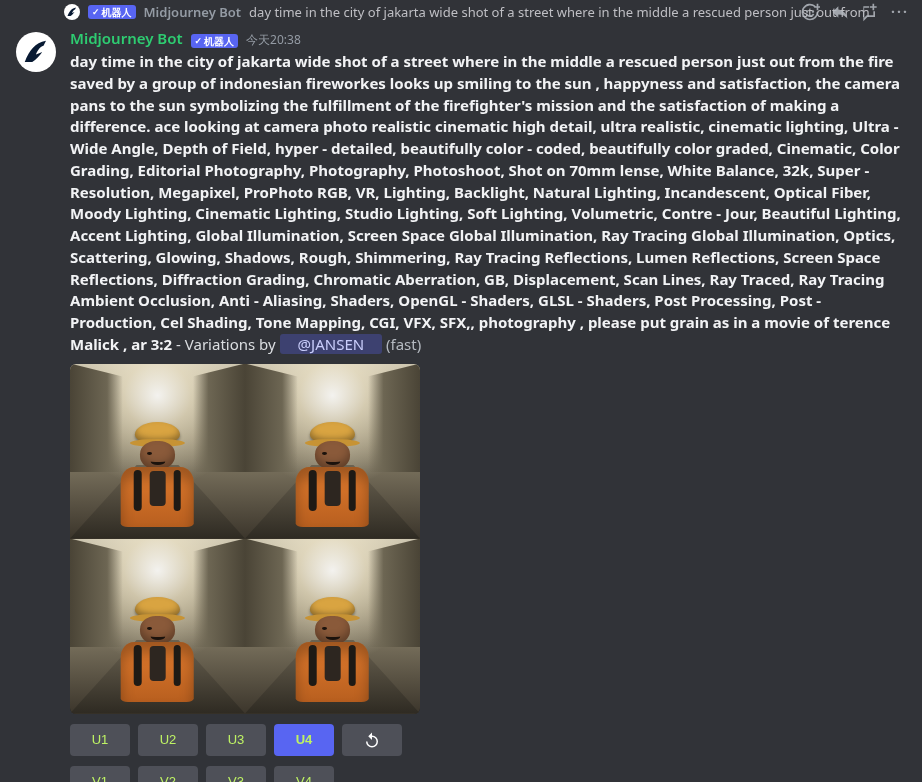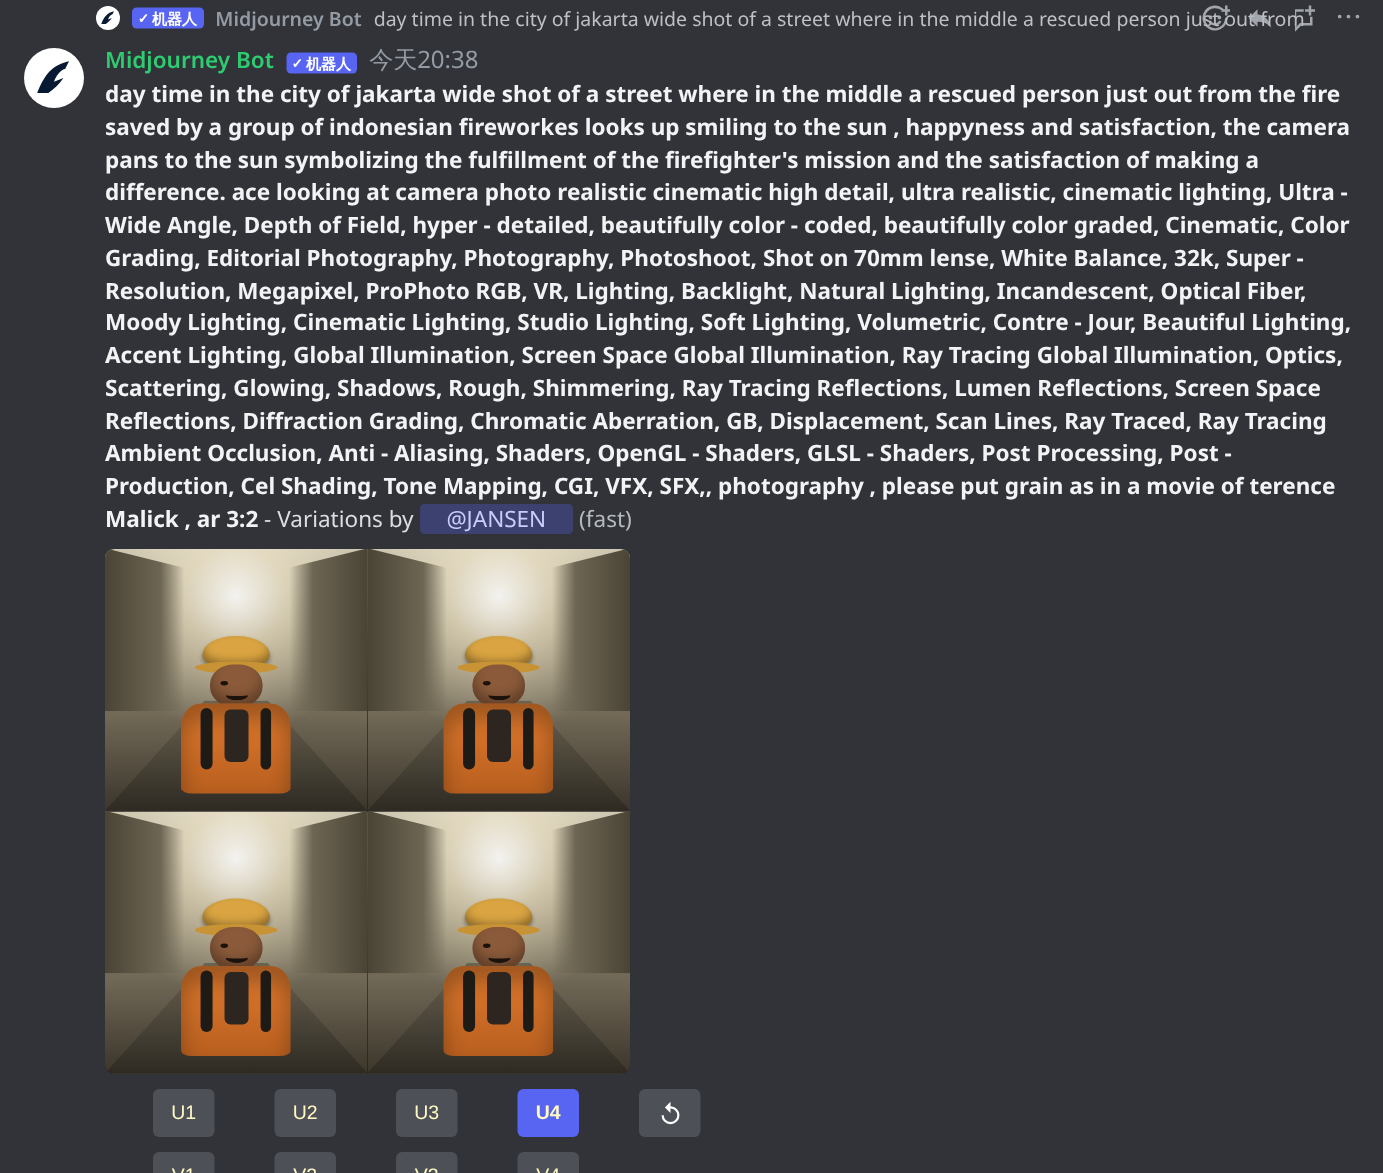--- a/index.html
+++ b/index.html
@@ -28,21 +28,21 @@
   .prev-msg .snippet{color:#bfbfc4;overflow:hidden;text-overflow:ellipsis;}
   .top-icons{position:absolute;top:2px;right:12px;display:flex;gap:10px;color:#b5bac1;z-index:5;}
   .top-icons .ico{width:20px;height:20px;display:flex;align-items:center;justify-content:center;cursor:pointer;opacity:.85;}
   
   .msg{display:flex;padding:4px 16px 0 16px;position:relative;}
   .avatar{width:40px;height:40px;border-radius:50%;background:#fff;flex:0 0 auto;margin-right:14px;margin-top:4px;display:flex;align-items:center;justify-content:center;overflow:hidden;}
   .avatar svg{width:30px;height:30px;}
   .body{flex:1;min-width:0;}
   .header{display:flex;align-items:baseline;gap:8px;flex-wrap:wrap;}
   .username{font-weight:600;color:var(--green);font-size:15px;cursor:pointer;}
-  .timestamp{color:var(--muted);font-size:16px;text-align:center;}
+  .timestamp{color:var(--muted);font-size:12px;text-align:center;}
   .content{margin-top:2px;font-size:15px;line-height:1.45;}
   .content .prompt{color:#f2f3f5;font-weight:700;}
   .content .meta{color:#dbdee1;font-weight:400;}
   .content .mention{color:var(--mention);background:rgba(88,101,242,.3);padding:0 18px;border-radius:3px;cursor:pointer;}
   .content .mode{color:#b5bac1;margin-top:24px;}
   
   .grid{margin-top:8px;width:350px;height:350px;border-radius:6px;overflow:hidden;display:grid;grid-template-columns:1fr 1fr;grid-template-rows:1fr 1fr;gap:0;cursor:pointer;}
   .cell{position:relative;background:#1a1b1e;overflow:hidden;}
   .cell::before{content:"";position:absolute;inset:0;background:
      radial-gradient(circle at 50% 18%, rgba(255,255,255,.85) 0%, rgba(255,244,214,.5) 20%, rgba(120,110,90,.0) 55%),
@@ -57,21 +57,21 @@
   .helmet::after{content:"";position:absolute;bottom:-4px;left:-12%;right:-12%;height:8px;background:#c79334;border-radius:50%;}
   .face{position:absolute;top:24%;left:50%;transform:translateX(-50%);width:34%;height:24%;background:#8a5a3a;border-radius:46% 46% 50% 50%;box-shadow:inset 0 -6px 8px rgba(0,0,0,.3);} 
   .face::before{content:"";position:absolute;top:38%;left:20%;width:14%;height:10%;background:#1b120c;border-radius:50%;box-shadow:160% 0 0 #1b120c;}
   .face::after{content:"";position:absolute;bottom:16%;left:50%;transform:translateX(-50%);width:44%;height:16%;border-bottom:3px solid #1b120c;border-radius:0 0 50% 50%;}
   .torso{position:absolute;top:46%;left:50%;transform:translateX(-50%);width:72%;height:50%;background:linear-gradient(180deg,#e07a2d 0%,#b85f1f 100%);border-radius:18% 18% 10% 10%/26% 26% 6% 6%;box-shadow:inset 0 10px 14px rgba(0,0,0,.3);}
   .torso::before{content:"";position:absolute;top:6%;left:50%;transform:translateX(-50%);width:22%;height:60%;background:#2d2620;border-radius:4px;}
   .strap-l,.strap-r{position:absolute;top:4%;width:10%;height:70%;background:#1e1a15;border-radius:4px;}
   .strap-l{left:18%;} .strap-r{right:18%;}
   
   .btn-row{display:flex;gap:8px;margin-top:10px;}
-  .btn{background:var(--button);color:#fef9c3;border:none;border-radius:4px;width:41px;height:32px;font-size:13px;font-weight:500;display:flex;align-items:center;justify-content:center;cursor:pointer;margin-left:32px;}
+  .btn{background:var(--button);color:#bef264;border:none;border-radius:4px;width:60px;height:32px;font-size:13px;font-weight:500;display:flex;align-items:center;justify-content:center;cursor:pointer;}
   .btn.primary{background:var(--accent);font-weight:bold;}
   .btn.icon svg{width:18px;height:18px;fill:#fff;}
   
   .ellipsis{letter-spacing:2px;font-weight:700;}
 </style>
 </head>
 <body>
 <div class="viewport">
 
 <div class="top-icons">

